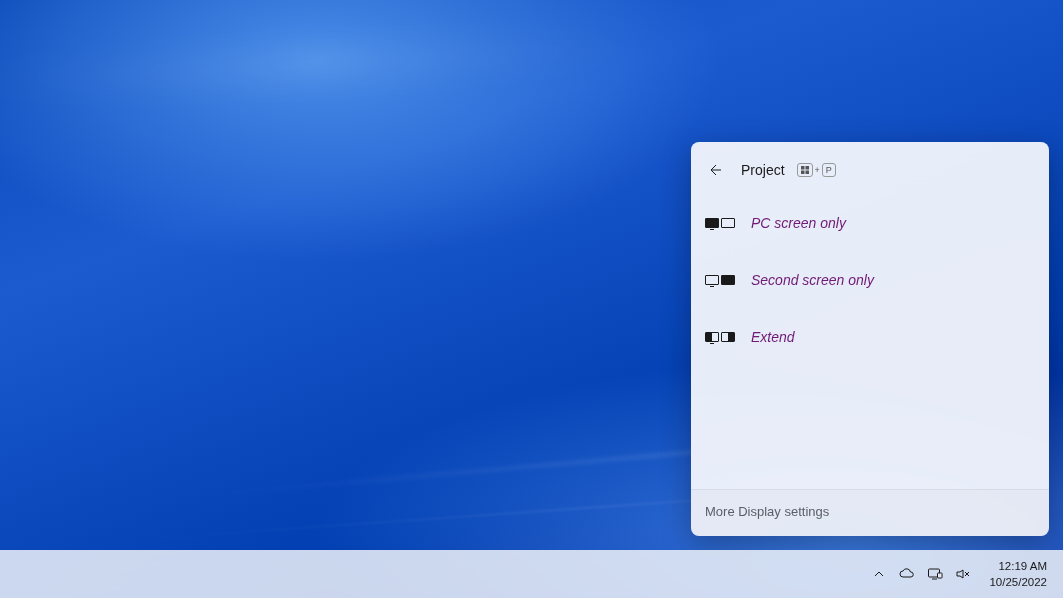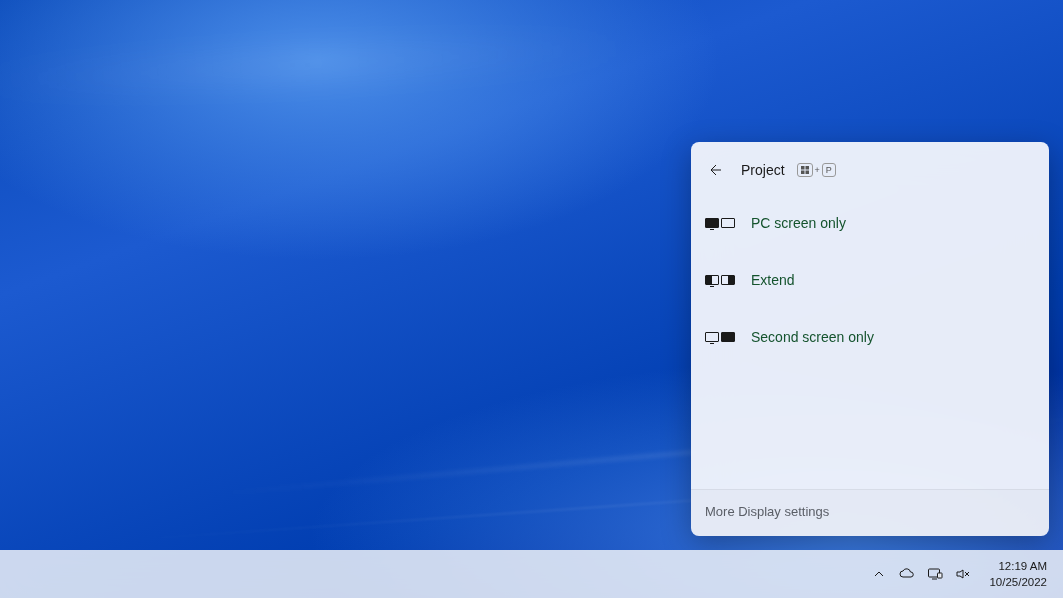--- a/index.html
+++ b/index.html
@@ -132,22 +132,23 @@
       position: absolute;
       bottom: -3px;
       left: 4px;
       width: 4px;
       height: 1px;
       background: #1a1a1a;
     }
     
     .option-label {
       font-size: 14px;
-      color: #14532d;
+      color: #701a75;
       margin-left: 8px;
+      font-style: italic;
     }
 
     .panel-footer {
       border-top: 1px solid rgba(0,0,0,0.06);
       background: rgba(0,0,0,0.02);
       padding: 12px 14px 16px 14px;
       border-radius: 0 0 8px 8px;
     }
     .footer-link {
       font-size: 13px;
@@ -218,32 +219,32 @@
       <span class="option-icon">
         <span class="mon filled stand"></span>
           <span class="mon off"></span>
       </span>
       <span class="option-label">PC screen only</span>
     </div>
 
 
     <div class="option">
       <span class="option-icon">
+        <span class="mon off stand"></span>
+          <span class="mon filled"></span>
+      </span>
+      <span class="option-label">Second screen only</span>
+    </div>
+
+    <div class="option">
+      <span class="option-icon">
         <span class="mon half stand"></span>
           <span class="mon half" style="transform:scaleX(-1)"></span>
       </span>
       <span class="option-label">Extend</span>
-    </div>
-
-    <div class="option">
-      <span class="option-icon">
-        <span class="mon off stand"></span>
-          <span class="mon filled"></span>
-      </span>
-      <span class="option-label">Second screen only</span>
     </div>
   </div>
 
   <div class="panel-footer">
     <span class="footer-link">More Display settings</span>
   </div>
 </div>
 
 <div class="taskbar">
   <div class="tray-icon">

